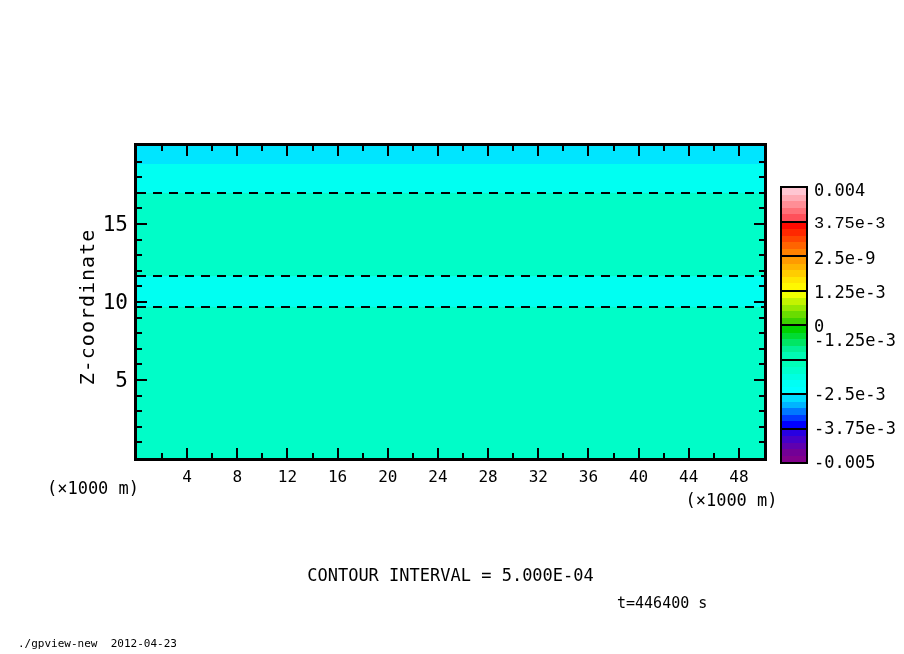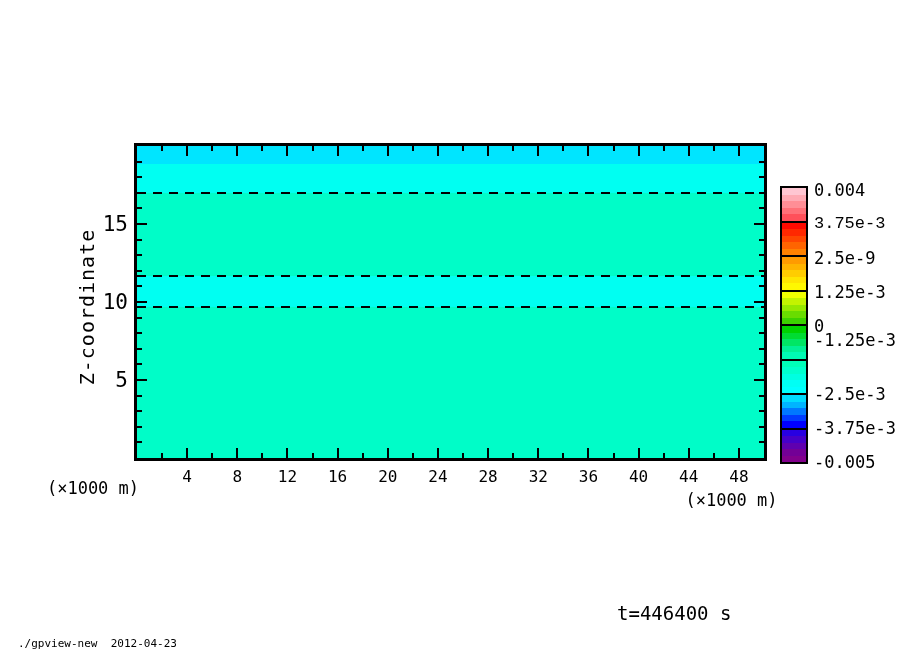--- a/index.html
+++ b/index.html
@@ -12,21 +12,21 @@
   .contour-dash{position:absolute;left:0;right:0;height:2px;
     background:repeating-linear-gradient(to right,#000 0 9px,transparent 9px 16px);}
   .tick{position:absolute;background:#000;}
   .x-tick-label{position:absolute;width:50px;text-align:center;font-size:16px;top:467px;}
   .y-tick-label{position:absolute;left:83px;width:45px;text-align:right;font-size:21px;height:20px;line-height:20px;}
   .x-axis-title{left:134px;top:514px;width:633px;text-align:center;font-size:20px;letter-spacing:1px;}
   .y-axis-title{left:87px;top:307px;transform:translate(-50%,-50%) rotate(-90deg);font-size:20px;letter-spacing:1px;white-space:nowrap;}
   .y-axis-unit{left:30px;top:478px;width:126px;text-align:center;font-size:17px;}
   .x-axis-unit{left:650px;top:490px;width:163px;text-align:center;font-size:17px;}
   .contour-note{left:134px;top:565px;width:633px;text-align:center;font-size:17px;}
-  .timestamp{left:617px;top:594px;font-size:19px;margin-top:8px;}
+  .timestamp{left:617px;top:594px;font-size:15px;}
   .footer{font-size:11px;top:637px;white-space:pre;}
   .footer-left{left:18px;}
   .footer-right{right:44px;}
   .colorbar{left:780px;top:186px;width:24px;height:274px;border:2px solid #000;display:flex;flex-direction:column;}
   .cb-seg{flex:1;border-top:2px solid #000;}
   .cb-seg:first-child{border-top:none;}
   .cb-label{position:absolute;left:814px;height:18px;line-height:18px;font-size:17px;white-space:nowrap;}
 </style>
 </head>
 <body>
@@ -127,20 +127,21 @@
       <div class="tick" style="top: 30.2px; height: 2px; width: 5px; left: 0px;"></div>
       <div class="tick" style="top: 30.2px; height: 2px; width: 5px; right: 0px;"></div>
       <div class="tick" style="top: 14.6px; height: 2px; width: 5px; left: 0px;"></div>
       <div class="tick" style="top: 14.6px; height: 2px; width: 5px; right: 0px;"></div>
     </div>
 
   <div class="abs y-axis-title">Z-coordinate</div>
   <div class="abs y-axis-unit">(×1000 m)</div>
   <div class="abs x-axis-unit">(×1000 m)</div>
 
+  <div class="abs contour-note">CONTOUR INTERVAL = 5.000E-04</div>
   <div class="abs timestamp">t=446400 s</div>
 
   <div class="abs colorbar">
       <div class="cb-seg" style="background: linear-gradient(rgb(255, 198, 210) 0%, rgb(255, 198, 210) 20%, rgb(255, 170, 180) 20%, rgb(255, 170, 180) 40%, rgb(255, 142, 150) 40%, rgb(255, 142, 150) 60%, rgb(255, 112, 120) 60%, rgb(255, 112, 120) 80%, rgb(255, 80, 90) 80%, rgb(255, 80, 90) 100%);"></div>
       <div class="cb-seg" style="background: linear-gradient(rgb(255, 10, 0) 0%, rgb(255, 10, 0) 20%, rgb(255, 40, 0) 20%, rgb(255, 40, 0) 40%, rgb(255, 70, 0) 40%, rgb(255, 70, 0) 60%, rgb(255, 100, 0) 60%, rgb(255, 100, 0) 80%, rgb(255, 130, 0) 80%, rgb(255, 130, 0) 100%);"></div>
       <div class="cb-seg" style="background: linear-gradient(rgb(255, 155, 0) 0%, rgb(255, 155, 0) 20%, rgb(255, 180, 0) 20%, rgb(255, 180, 0) 40%, rgb(255, 205, 0) 40%, rgb(255, 205, 0) 60%, rgb(255, 230, 0) 60%, rgb(255, 230, 0) 80%, rgb(255, 248, 0) 80%, rgb(255, 248, 0) 100%);"></div>
       <div class="cb-seg" style="background: linear-gradient(rgb(240, 255, 0) 0%, rgb(240, 255, 0) 20%, rgb(195, 243, 0) 20%, rgb(195, 243, 0) 40%, rgb(150, 232, 0) 40%, rgb(150, 232, 0) 60%, rgb(105, 220, 0) 60%, rgb(105, 220, 0) 80%, rgb(60, 209, 0) 80%, rgb(60, 209, 0) 100%);"></div>
       <div class="cb-seg" style="background: linear-gradient(rgb(0, 210, 0) 0%, rgb(0, 210, 0) 20%, rgb(0, 220, 50) 20%, rgb(0, 220, 50) 40%, rgb(0, 230, 100) 40%, rgb(0, 230, 100) 60%, rgb(0, 240, 150) 60%, rgb(0, 240, 150) 80%, rgb(0, 250, 180) 80%, rgb(0, 250, 180) 100%);"></div>
       <div class="cb-seg" style="background: linear-gradient(rgb(0, 255, 185) 0%, rgb(0, 255, 185) 20%, rgb(0, 255, 205) 20%, rgb(0, 255, 205) 40%, rgb(0, 255, 225) 40%, rgb(0, 255, 225) 60%, rgb(0, 255, 245) 60%, rgb(0, 255, 245) 80%, rgb(0, 255, 255) 80%, rgb(0, 255, 255) 100%);"></div>
       <div class="cb-seg" style="background: linear-gradient(rgb(0, 220, 255) 0%, rgb(0, 220, 255) 20%, rgb(0, 180, 255) 20%, rgb(0, 180, 255) 40%, rgb(0, 120, 255) 40%, rgb(0, 120, 255) 60%, rgb(0, 60, 255) 60%, rgb(0, 60, 255) 80%, rgb(0, 0, 255) 80%, rgb(0, 0, 255) 100%);"></div>

